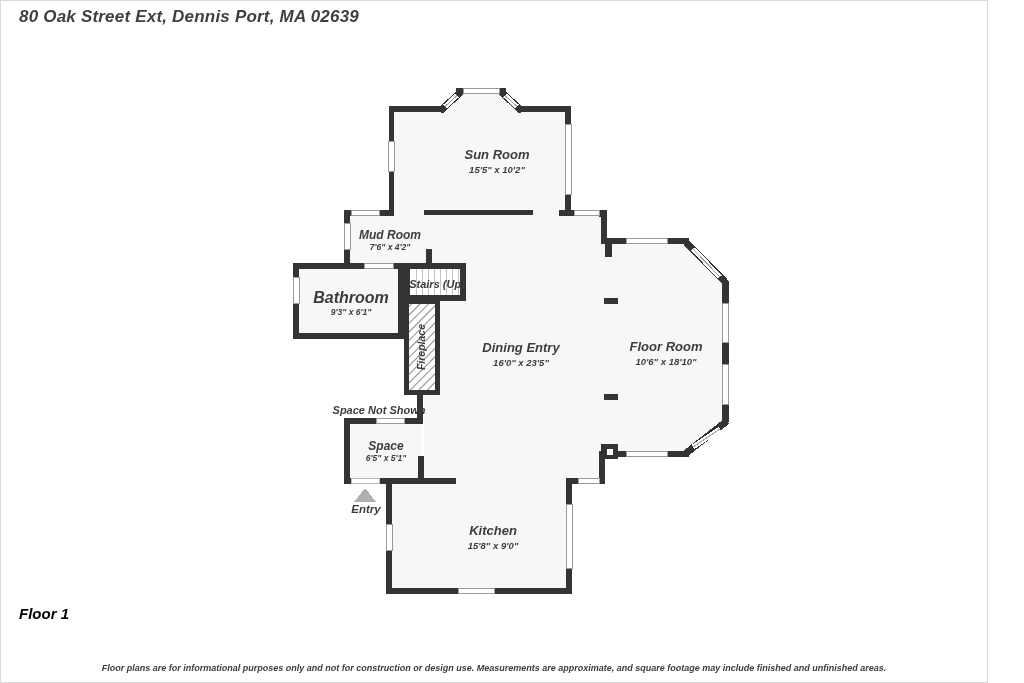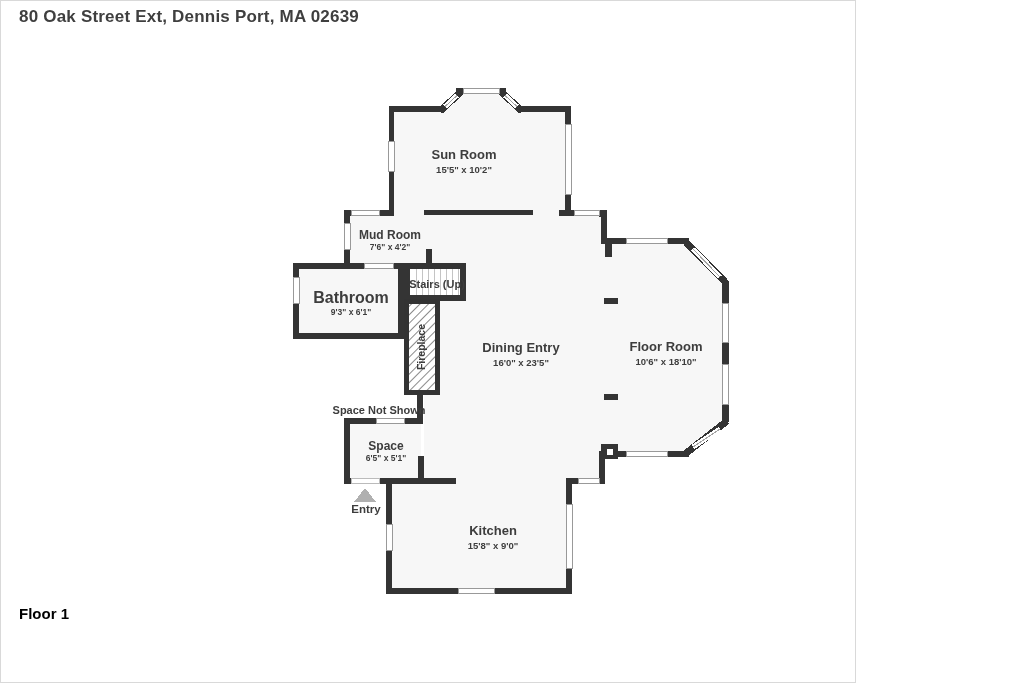--- a/index.html
+++ b/index.html
@@ -1,18 +1,18 @@
 <!DOCTYPE html>
 <html><head>
 <meta charset="utf-8">
 <style>
   html,body { margin:0; padding:0; background:#ffffff; font-family:"Liberation Sans",sans-serif; }
   .page {
-    position:relative; width:856px; height:683px; background:#ffffff;
-    border:1px solid #d9d9d9; box-sizing:border-box; overflow:hidden;
+    position:relative; width:988px; height:683px; background:#ffffff;
+    border:1px solid #d9d9d9; box-sizing:border-box; overflow:hidden;font-style:italic;
   }
   .title {
     position:absolute; left:18px; top:6px;
     font-size:17px; font-weight:700; color:#3f3f3f; letter-spacing:0.2px;
   }
   .floor-label {
     position:absolute; left:18px; top:604px;
     font-size:15px; font-weight:700; color:#000000;
   }
   .disclaimer {
@@ -172,21 +172,21 @@
       <line x1="445" y1="268" x2="445" y2="294" stroke="#c4c4c4" stroke-width="1"></line>
       <line x1="451" y1="268" x2="451" y2="294" stroke="#c4c4c4" stroke-width="1"></line>
       <line x1="457" y1="268" x2="457" y2="294" stroke="#c4c4c4" stroke-width="1"></line>
     </g>
 
     <rect x="405" y="300" width="31" height="91" fill="url(#hatch)" stroke="#333333" stroke-width="5"></rect>
 
     <polygon points="364,487 353,501 375,501" fill="#b0b0b0"></polygon>
   </svg>
 
-  <div class="room-label" style="left:463px;top:160px">
+  <div class="room-label" style="left:496px;top:160px">
     <div class="room-name">Sun Room</div>
     <div class="room-dims">15'5" x 10'2"</div>
   </div>
 
   <div class="room-label small" style="left:389px;top:240px">
     <div class="room-name">Mud Room</div>
     <div class="room-dims">7'6" x 4'2"</div>
   </div>
 
   <div class="room-label" style="left:350px;top:303px">
@@ -223,14 +223,15 @@
     <div class="annot" style="font-size:11.5px">Entry</div>
   </div>
 
   <div class="room-label" style="left:492px;top:536px">
     <div class="room-name">Kitchen</div>
     <div class="room-dims">15'8" x 9'0"</div>
   </div>
 
   <div class="floor-label">Floor 1</div>
 
+  <div class="disclaimer">Floor plans are for informational purposes only and not for construction or design use. Measurements are approximate, and square footage may include finished and unfinished areas.</div>
 
 </div>
 
 </body></html>

